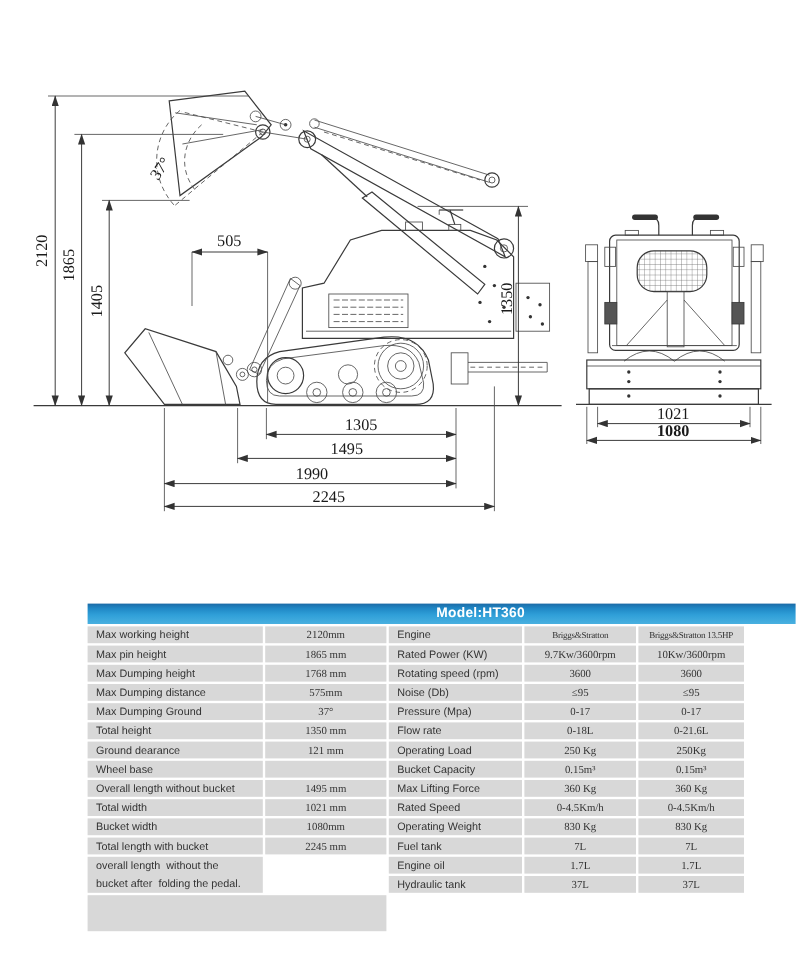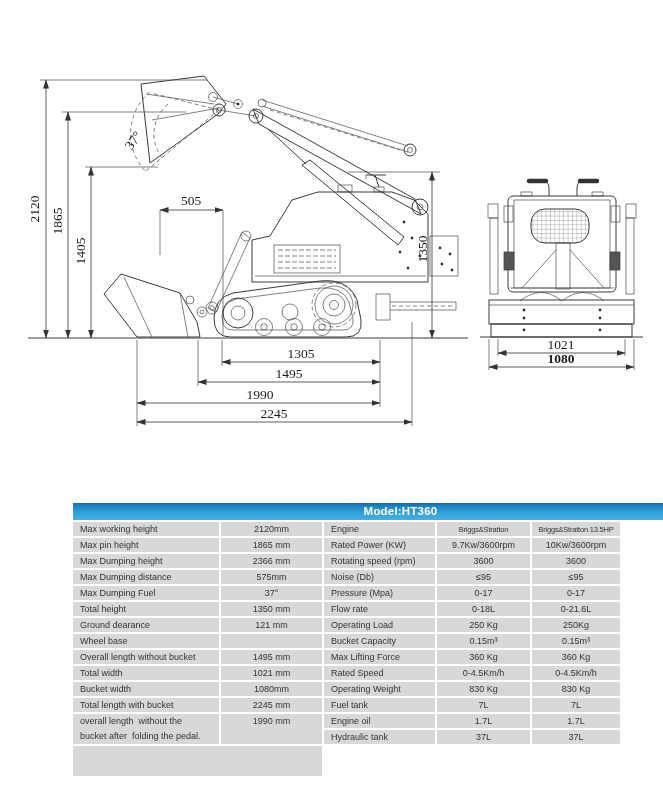--- a/index.html
+++ b/index.html
@@ -18,21 +18,21 @@
   
   .spec-table{position:absolute;left:73px;top:503px;width:655px;}
   .spec-header{height:17px;line-height:17px;text-align:center;color:#fff;
     font-size:11.5px;font-weight:bold;letter-spacing:.2px;
     background:linear-gradient(180deg,#1b6aa6 0%,#1f86c4 22%,#2f9fd8 55%,#49b0e0 100%);}
   .spec-body{display:flex;gap:2px;margin-top:2px;}
   .grid-left{display:grid;grid-template-columns:146px 101px;grid-auto-rows:14px;gap:2px;}
   .grid-right{display:grid;grid-template-columns:111px 93px 88px;grid-auto-rows:14px;gap:2px;}
   .cell{background:#d8d8d8;font-size:9px;color:#333;display:flex;align-items:center;overflow:hidden;}
   .lab{padding-left:7px;justify-content:flex-start;}
-  .val{justify-content:center;text-align:right;}
+  .val{justify-content:center;text-align:right;font-family:Liberation Serif, serif;}
   .sm{font-size:7.5px;letter-spacing:-.2px;}
   .tall-lab{grid-row:span 2;display:block;line-height:14.5px;padding-top:0;}
   .tall-val{grid-row:span 2;align-items:flex-start;padding-top:2px;}
   .merge-left{grid-column:1/3;grid-row:span 2;}
   .span3{grid-column:1/4;}
 </style>
 </head>
 <body>
 
 <div class="canvas">
@@ -268,45 +268,44 @@
   <div class="spec-table">
     <div class="spec-header">Model:HT360</div>
     <div class="spec-body">
 
       <div class="grid-left">
         <div class="cell lab">Max working height</div>
         <div class="cell val">2120mm</div>
         <div class="cell lab">Max pin height</div>
         <div class="cell val">1865 mm</div>
         <div class="cell lab">Max Dumping height</div>
-        <div class="cell val">2366 mm</div>
+        <div class="cell val">1768 mm</div>
         <div class="cell lab">Max Dumping distance</div>
         <div class="cell val">575mm</div>
-        <div class="cell lab">Max Dumping Fuel</div>
+        <div class="cell lab">Max Dumping Ground</div>
         <div class="cell val">37°</div>
         <div class="cell lab">Total height</div>
         <div class="cell val">1350 mm</div>
         <div class="cell lab">Ground dearance</div>
         <div class="cell val">121 mm</div>
         <div class="cell lab">Wheel base</div>
         <div class="cell val"></div>
         <div class="cell lab">Overall length without bucket</div>
         <div class="cell val">1495 mm</div>
         <div class="cell lab">Total width</div>
         <div class="cell val">1021 mm</div>
         <div class="cell lab">Bucket width</div>
         <div class="cell val">1080mm</div>
         <div class="cell lab">Total length with bucket</div>
         <div class="cell val">2245 mm</div>
 
         <div class="cell lab tall-lab">
           <div>overall length&nbsp; without the</div>
           <div>bucket after&nbsp; folding the pedal.</div>
         </div>
-        <div class="cell val tall-val">1990 mm</div>
 
         <div class="cell merge-left"></div>
       </div>
 
       <div class="grid-right">
         <div class="cell lab">Engine</div>
         <div class="cell val sm">Briggs&amp;Stratton</div>
         <div class="cell val sm">Briggs&amp;Stratton 13.5HP</div>
         <div class="cell lab">Rated Power (KW)</div>
         <div class="cell val">9.7Kw/3600rpm</div>

